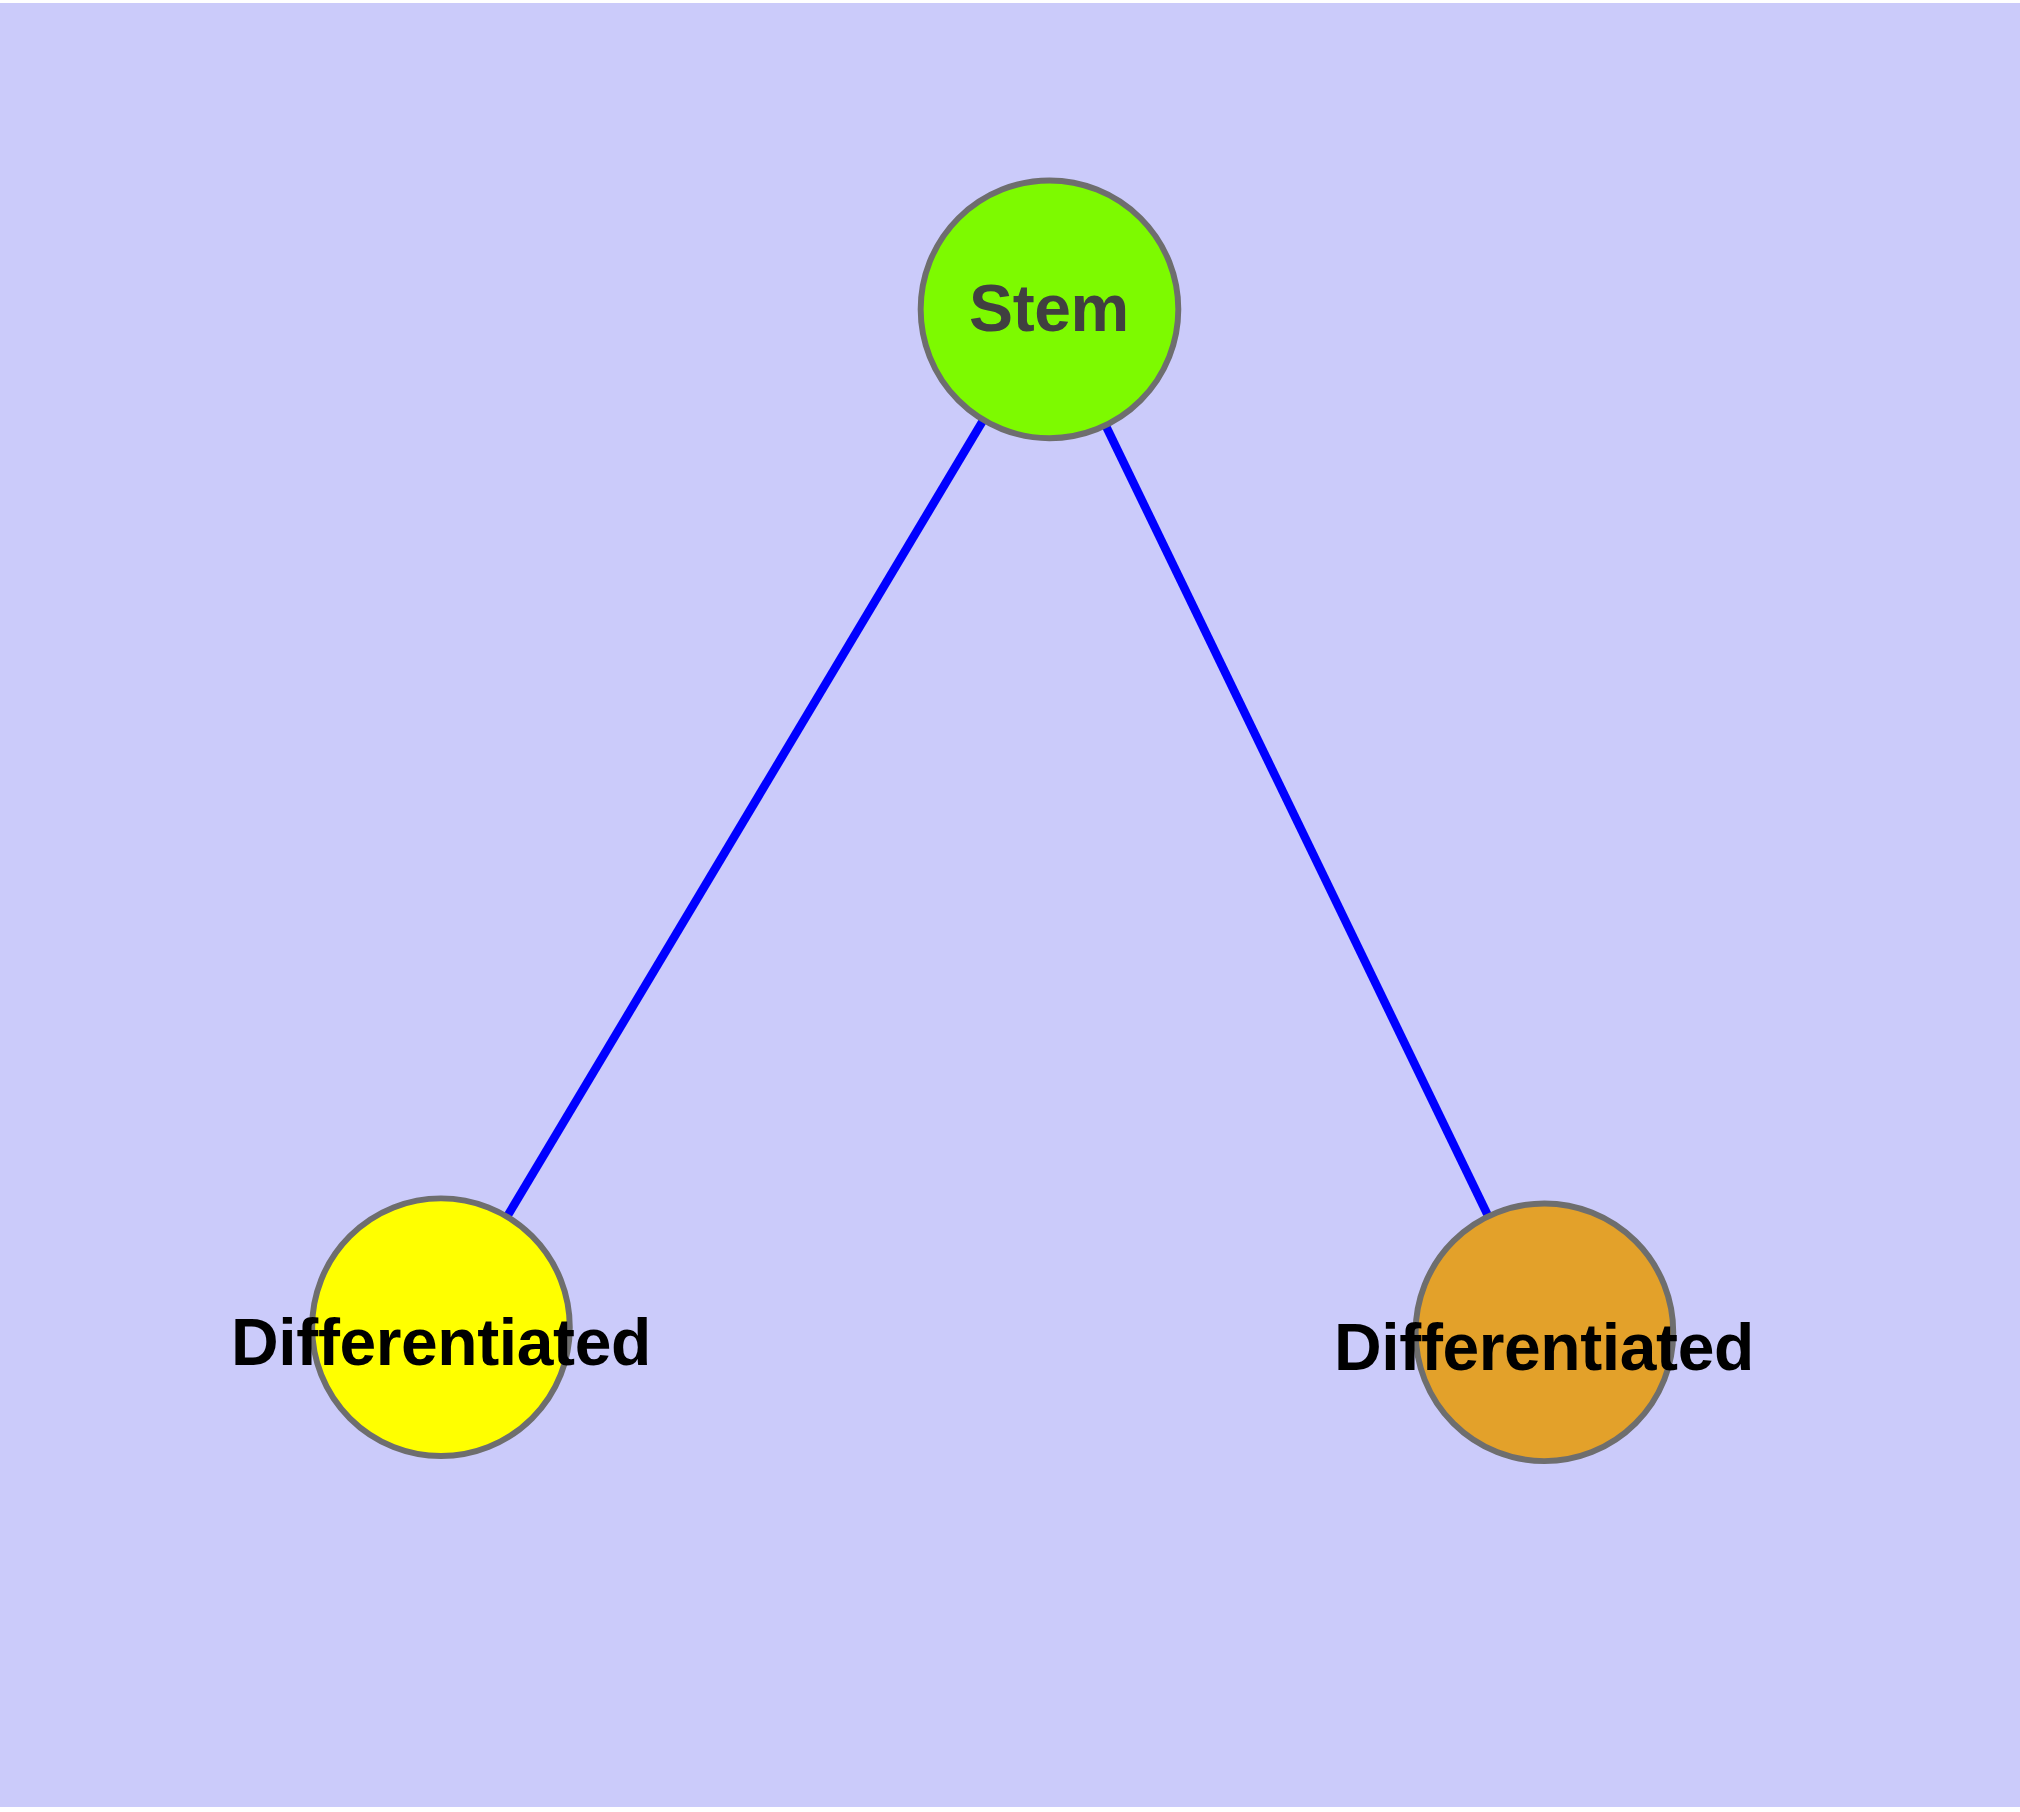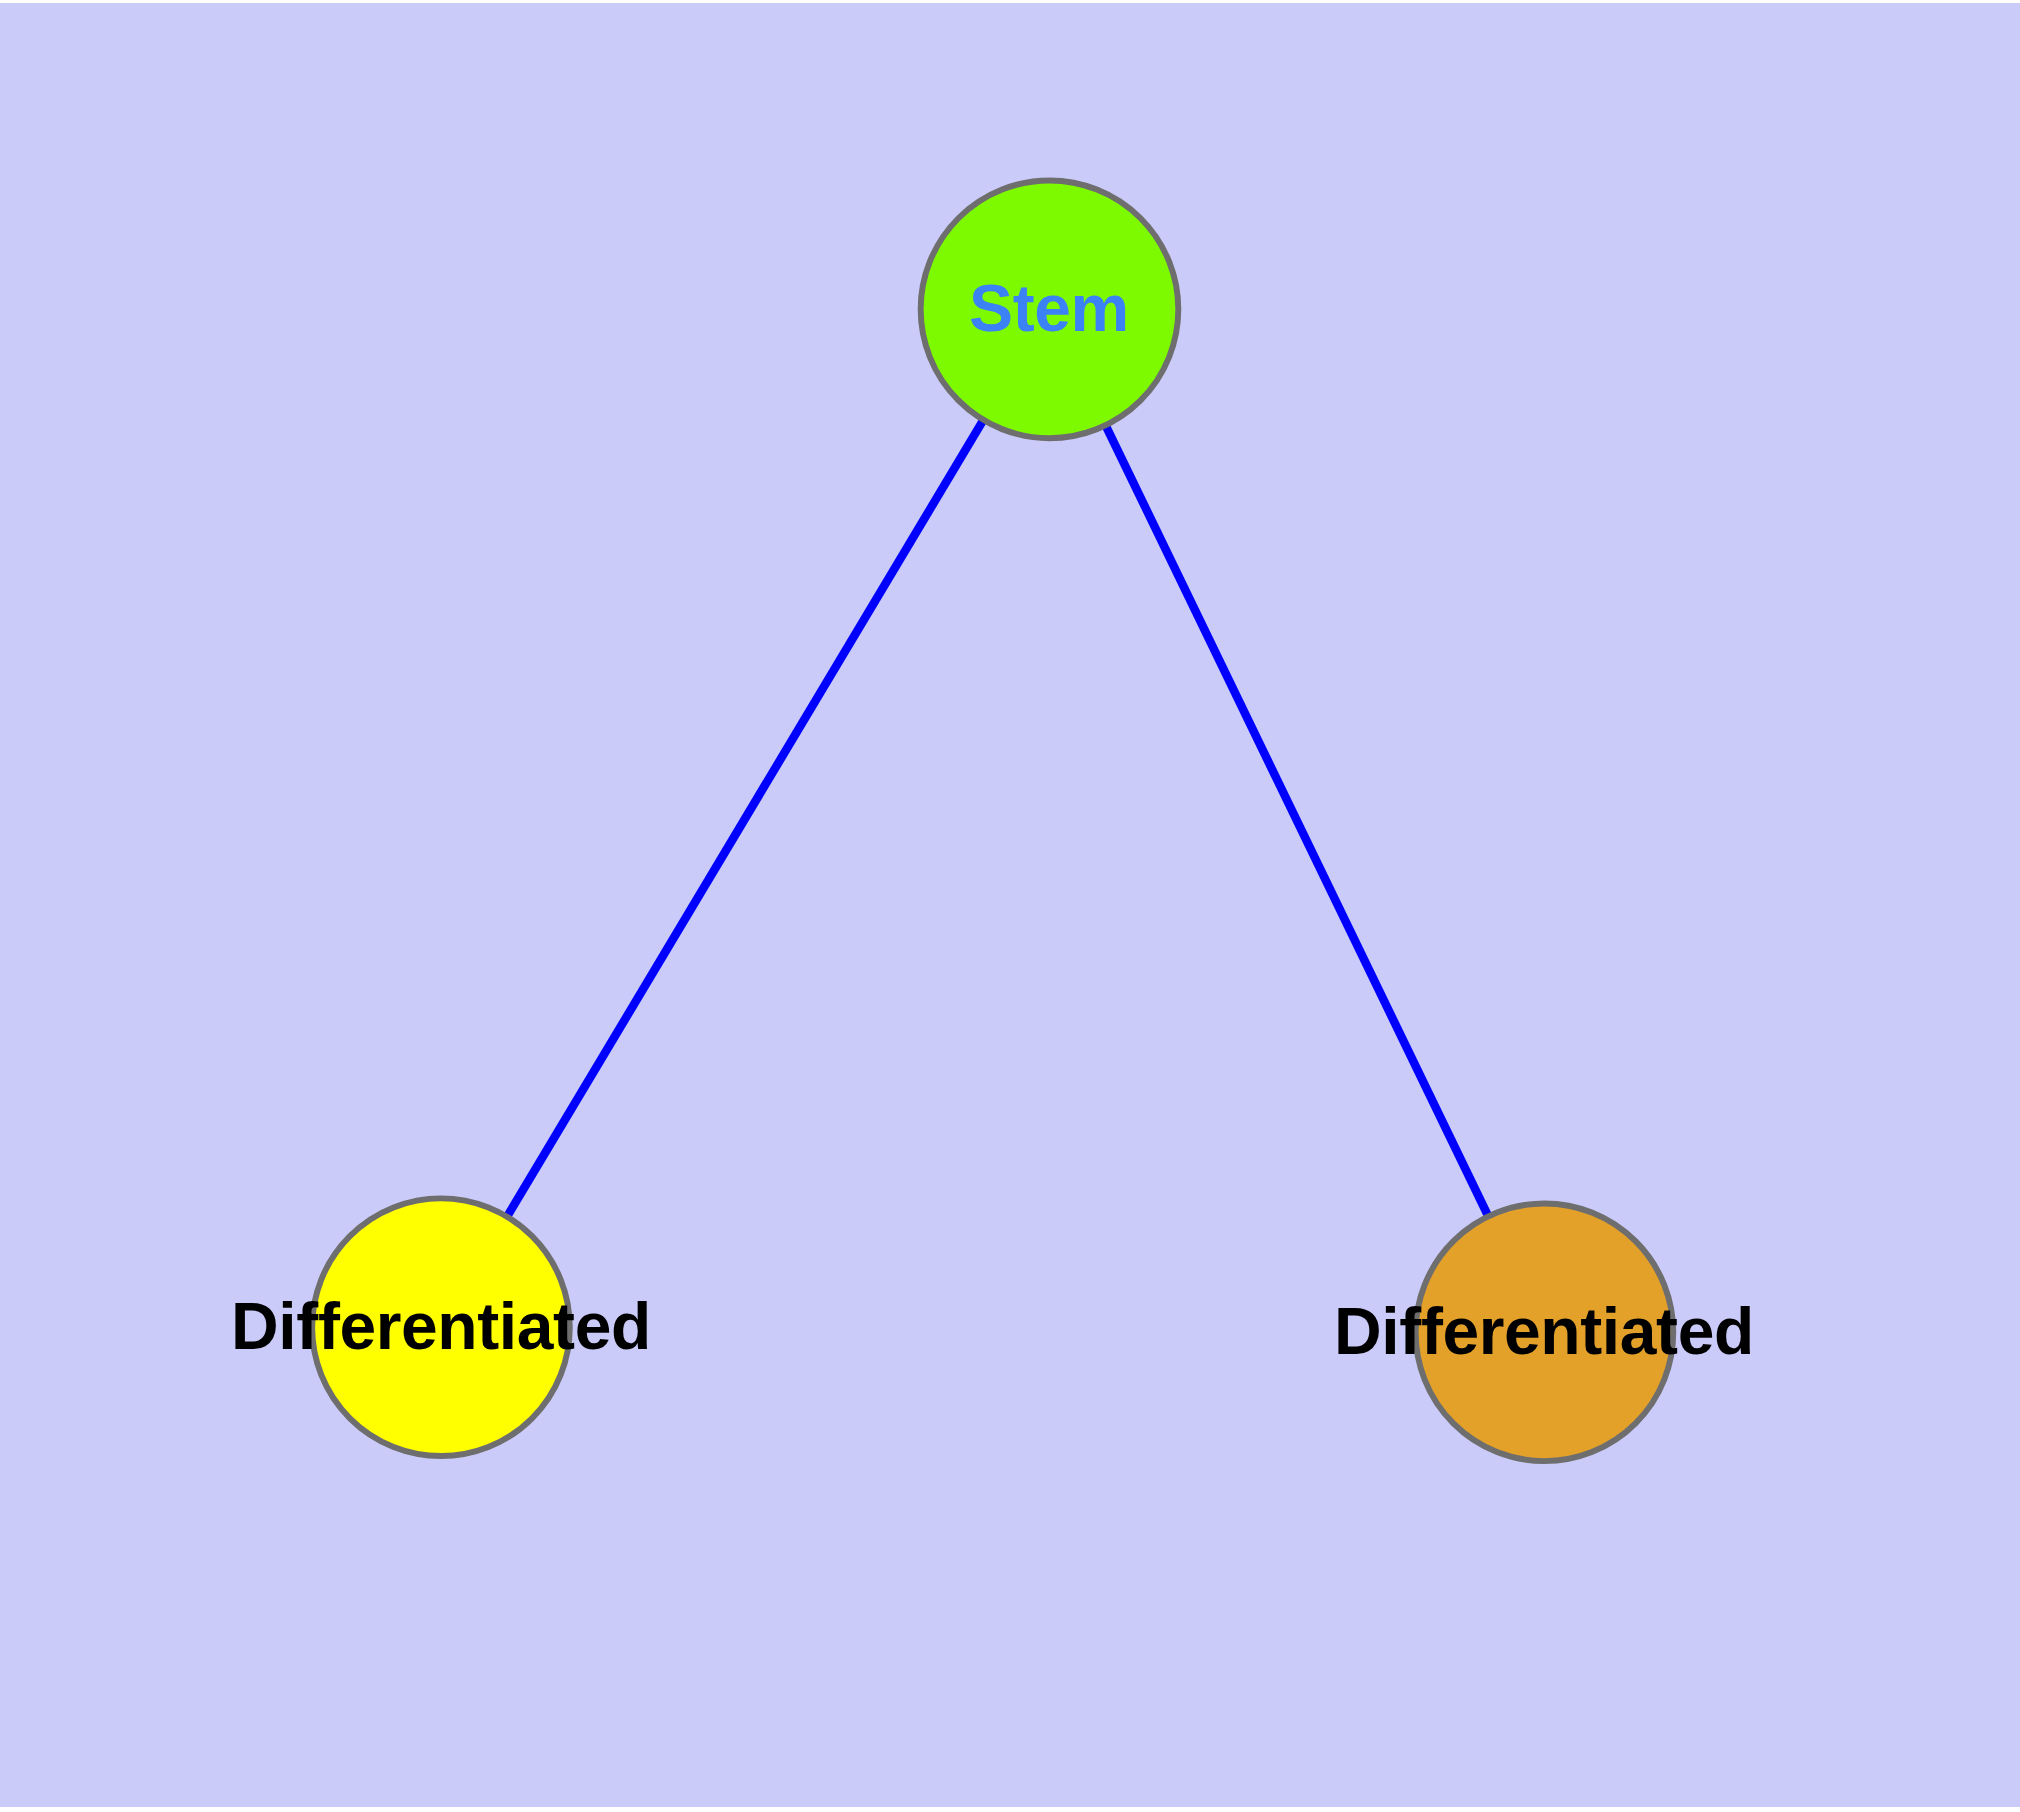--- a/index.html
+++ b/index.html
@@ -54,20 +54,21 @@
     white-space: nowrap;
     transform: translate(-50%, -50%);
     pointer-events: none;
     letter-spacing: -0.4px;
   }
   .node-label.single {
     font-size: 66px;
   }
   .node-label.double {
     font-size: 66px;
+    margin-top: 16px;
   }
   .label-line {
     display: block;
   }
 </style>
 </head>
 <body>
 
 <div id="canvas" style="background: rgb(255, 255, 255);">
 
@@ -78,21 +79,21 @@
       <line class="edge-line" x1="1160.0044174258471" y1="495.46336305230864" x2="597.9955825741529" y2="1435.5366369476912" stroke="#0000ff" stroke-width="10"></line>
       <line class="edge-line" x1="1304.2022980183165" y1="501.82563991114387" x2="1755.7977019816835" y2="1435.1743600888562" stroke="#0000ff" stroke-width="10"></line>
     </g>
     <g>
       <circle class="node-circle" cx="1238" cy="365" r="152" fill="#7dfa00" stroke="#6e6e6e" stroke-width="7"></circle>
       <circle class="node-circle" cx="520" cy="1566" r="152" fill="#ffff00" stroke="#6e6e6e" stroke-width="7"></circle>
       <circle class="node-circle" cx="1822" cy="1572" r="152" fill="#e3a12a" stroke="#6e6e6e" stroke-width="7"></circle>
     </g>
   </svg>
 
-  <div class="node-label single" style="left: 1049px; top: 309px; color: #3b82f6; font-size: 66px;">
+  <div class="node-label single" style="left: 1049px; top: 309px; color: #404040; font-size: 66px;">
     <span class="label-line">Stem</span>
   </div>
 
   <div class="node-label double" style="left: 441px; top: 1327px; color: rgb(0, 0, 0); font-size: 66px;">
     <span class="label-line">Differentiated</span>
   </div>
 
   <div class="node-label double" style="left: 1544px; top: 1332px; color: rgb(0, 0, 0); font-size: 66px;">
     <span class="label-line">Differentiated</span>
   </div>

